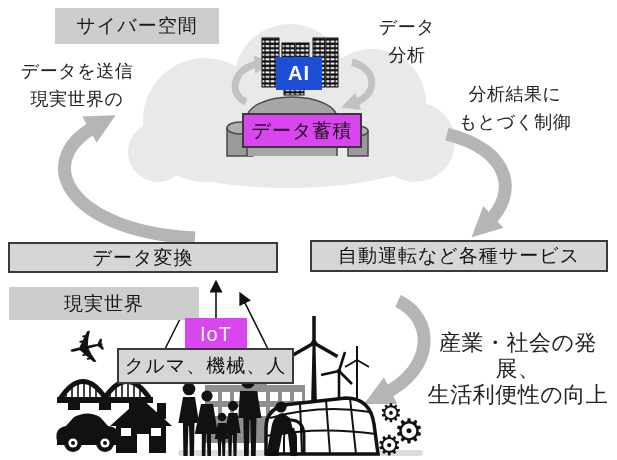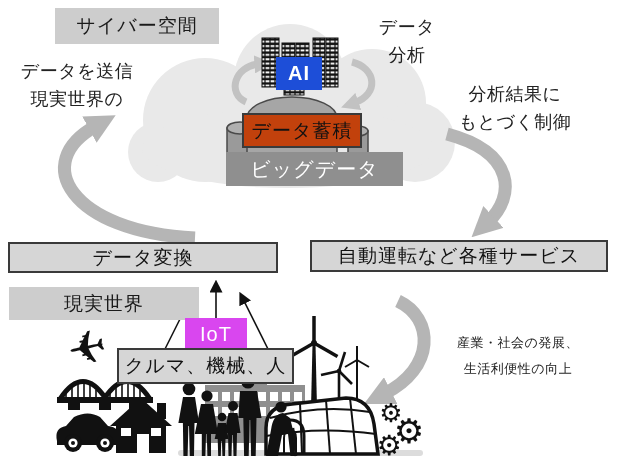--- a/index.html
+++ b/index.html
@@ -240,30 +240,29 @@
   <div class="abs note" style="left:366px;top:13px;width:82px;">
     <div>データ</div>
     <div>分析</div>
   </div>
 
   <div class="abs note" style="left:438px;top:80px;width:154px;">
     <div>分析結果に</div>
     <div>もとづく制御</div>
   </div>
 
-  <div class="abs note" style="left:420px;top:330px;width:196px;font-size:13px;line-height:26px;">
+  <div class="abs note" style="left:420px;top:330px;width:196px;font-size:22px;line-height:26px;">
     <div>産業・社会の発展、</div>
     <div>生活利便性の向上</div>
   </div>
 
   <div class="abs dark-box" style="left:276px;top:57px;width:46px;height:33px;background:#1d4ed8;font-weight:bold;">AI</div>
 
-  <div class="abs frame-box" style="left:242px;top:113px;width:120px;height:35px;background:#c2410c;">データ蓄積</div>
-
-  <div class="abs dark-box" style="left:226px;top:152px;width:177px;height:34px;background:#8f8f8f;">ビッグデータ</div>
+  <div class="abs frame-box" style="left:242px;top:113px;width:120px;height:35px;background:#d946ef;">データ蓄積</div>
+
 
   <div class="abs frame-box" style="left:310px;top:240px;width:298px;height:32px;">自動運転など各種サービス</div>
 
   <div class="abs frame-box" style="left:8px;top:242px;width:270px;height:31px;">データ変換</div>
 
   <div class="abs dark-box" style="left:185px;top:318px;width:62px;height:32px;">IoT</div>
 
   <div class="abs frame-box" style="left:117px;top:348px;width:177px;height:36px;">クルマ、機械、人</div>
 
 </div>

